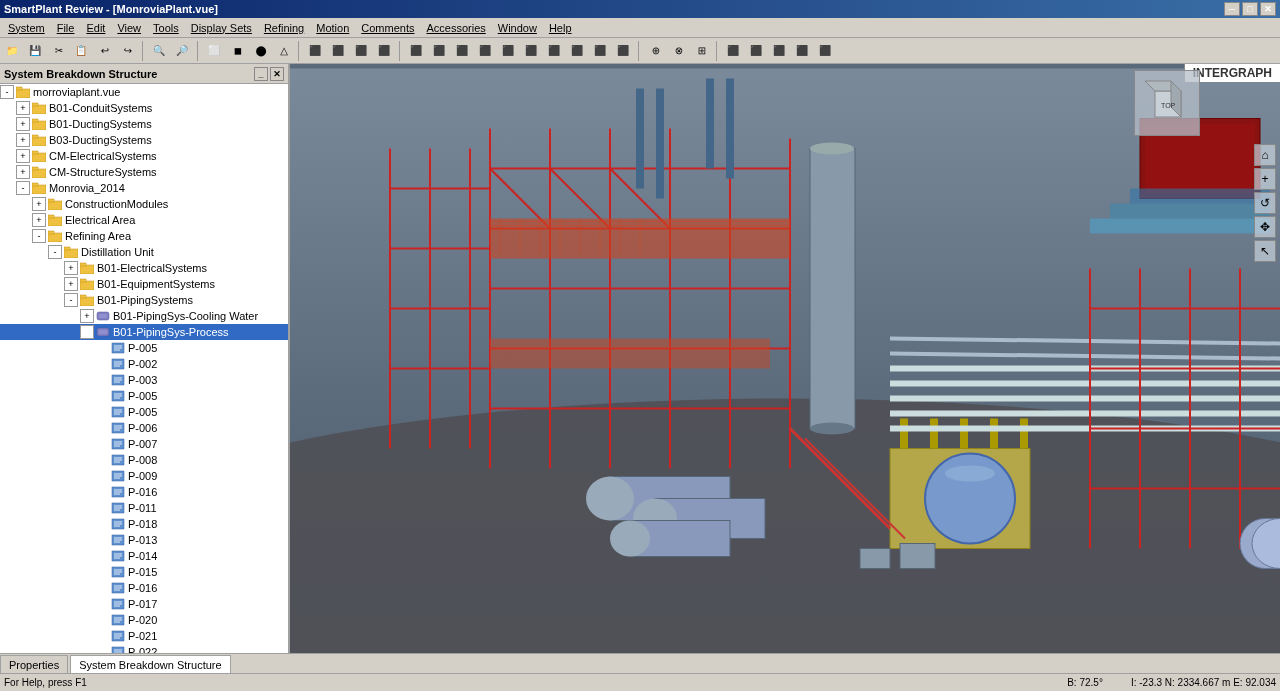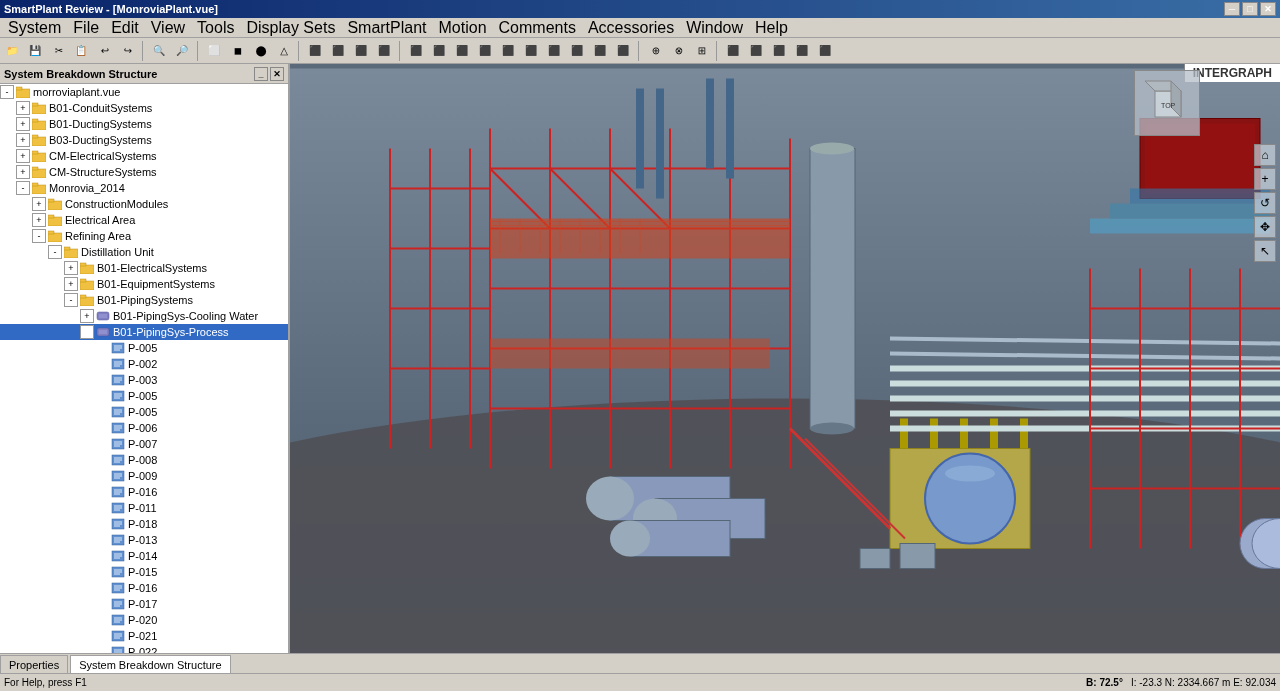--- a/index.html
+++ b/index.html
@@ -32,22 +32,23 @@
       height: 20px;
       background: #d4d0c8;
       display: flex;
       align-items: center;
       border-bottom: 1px solid #a0a0a0;
       padding: 0 2px;
     }
     .menu-item {
       padding: 2px 6px;
       cursor: pointer;
-      font-size: 16px;
+      font-size: 11px;
       color: #000;
+      text-decoration: underline;
     }
 
     
     #toolbar {
       height: 26px;
       background: #d4d0c8;
       border-bottom: 1px solid #a0a0a0;
       display: flex;
       align-items: center;
       padding: 0 2px;
@@ -228,21 +229,21 @@
   </div>
 </div>
 
 <div id="menu-bar">
 <div class="menu-item">System</div>
     <div class="menu-item">File</div>
     <div class="menu-item">Edit</div>
     <div class="menu-item">View</div>
     <div class="menu-item">Tools</div>
     <div class="menu-item">Display Sets</div>
-    <div class="menu-item">SmartPlant</div>
+    <div class="menu-item">Refining</div>
     <div class="menu-item">Motion</div>
     <div class="menu-item">Comments</div>
     <div class="menu-item">Accessories</div>
     <div class="menu-item">Window</div>
     <div class="menu-item">Help</div>
   </div>
 
 <div id="toolbar">
 <div class="tb-btn">📁</div>
     <div class="tb-btn">💾</div>
@@ -1025,17 +1026,17 @@
     <span>Properties</span>
   </div>
   <div class="bottom-tab active">
     <span>System Breakdown Structure</span>
   </div>
 </div>
 
 <div id="status-bar">
   <span>For Help, press F1</span>
   <span style="flex:1"></span>
-  <span style="margin-right:8px;font-weight:bold;">
+  <span style="margin-right:28px;">
     <span>B: 72.5°</span>
   </span>
   <span>I: -23.3  N: 2334.667 m  E: 92.034</span>
 </div>
 
 </body></html>

